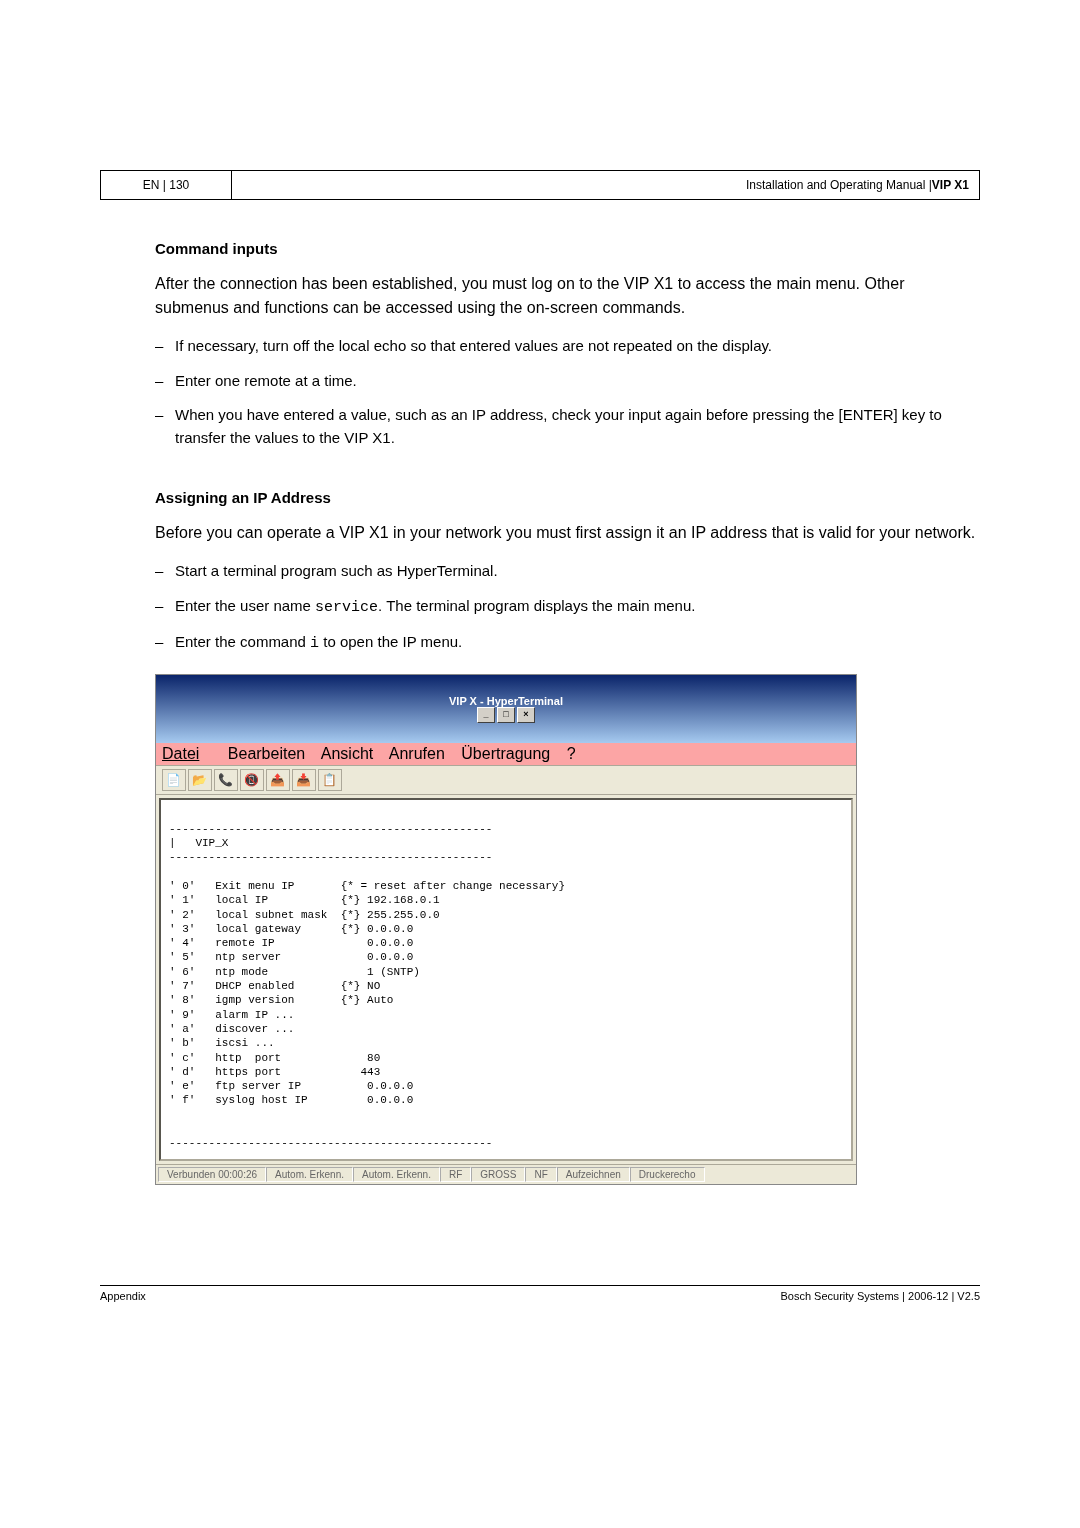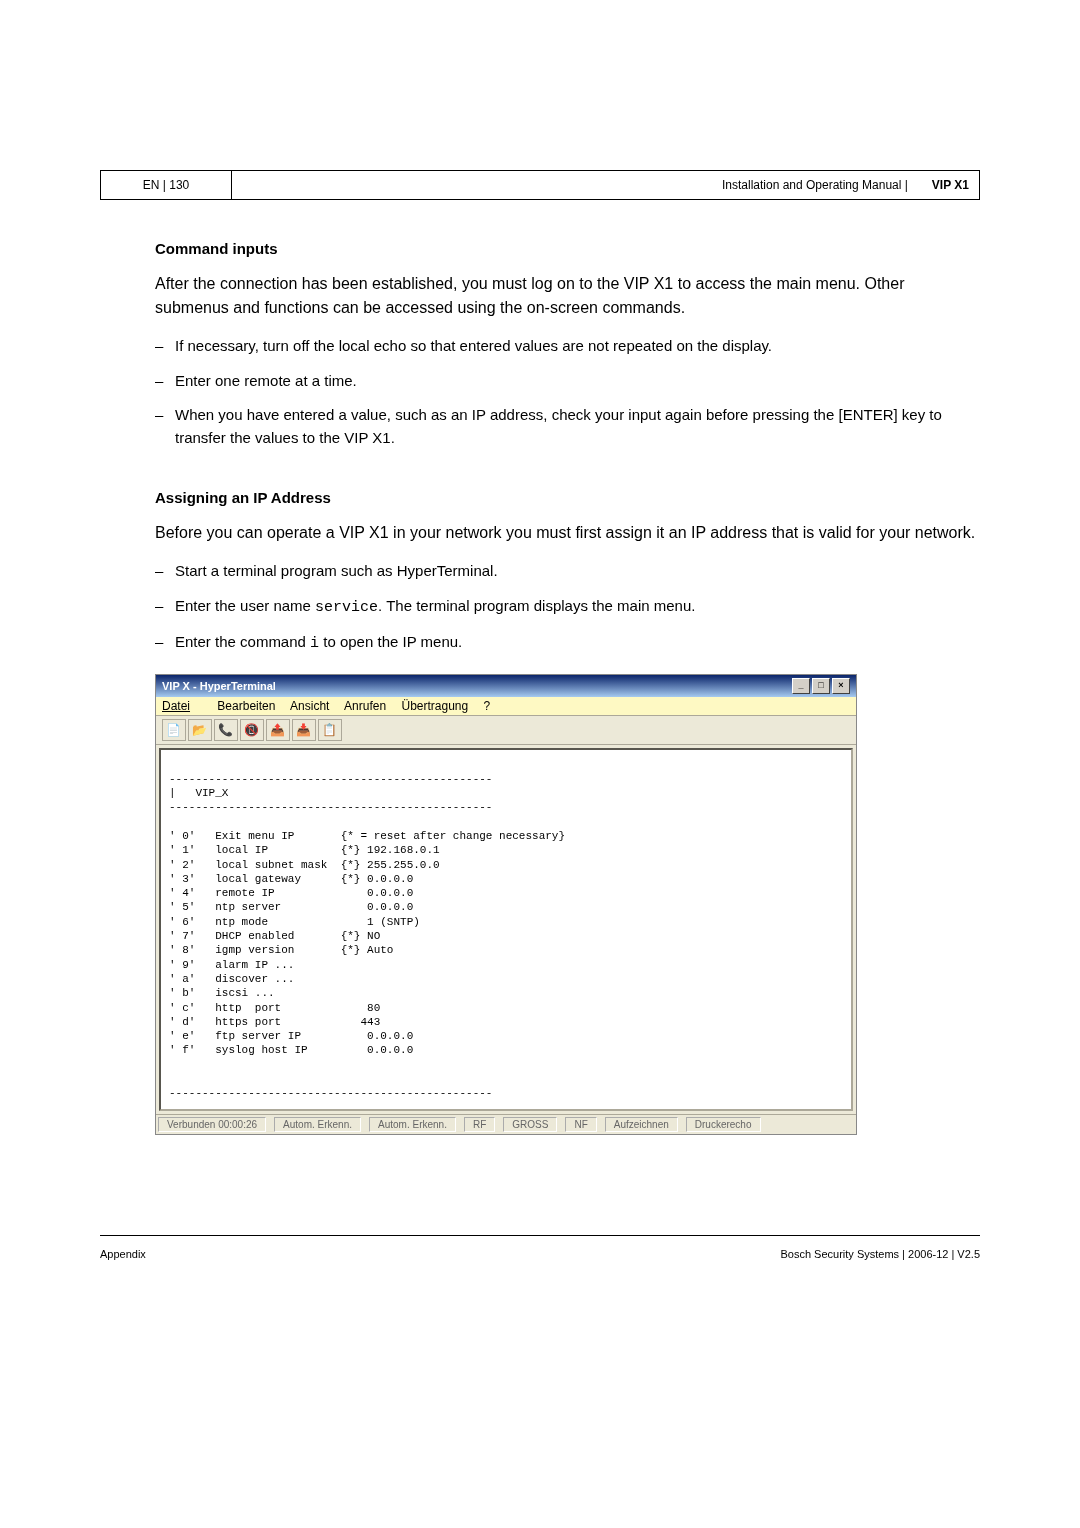--- a/index.html
+++ b/index.html
@@ -27,21 +27,20 @@
       font-size: 12px;
       font-weight: normal;
     }
     .header-right {
       flex: 1;
       display: flex;
       align-items: center;
       justify-content: flex-end;
       padding-right: 10px;
       font-size: 12px;
-      gap: 24px;
     }
     .header-right .bold { font-weight: bold; }
     .content {
       padding-left: 55px;
     }
     .section-title {
       font-weight: bold;
       font-size: 15px;
       margin-bottom: 15px;
       margin-top: 40px;
@@ -72,45 +71,46 @@
       margin-top: 18px;
       border: 1px solid #888;
       background: #ece9d8;
       width: 700px;
     }
     .titlebar {
       background: linear-gradient(#0a246a, #a6caf0);
       color: #fff;
       font-size: 11px;
       font-weight: bold;
-      padding: 3px 6px;
+      padding: 20px 6px;
       display: flex;
       justify-content: space-between;
       align-items: center;
+      flex-direction: column;
     }
     .titlebar .win-icons {
       display: flex;
       gap: 2px;
     }
     .titlebar .win-btn {
       width: 16px;
       height: 14px;
       background: #d4d0c8;
       border: 1px solid #fff;
       border-right-color: #404040;
       border-bottom-color: #404040;
       font-size: 9px;
       text-align: center;
       color: #000;
       line-height: 12px;
     }
     .menubar {
-      font-size: 12px;
+      font-size: 16px;
       padding: 2px 6px;
-      background: #fef9c3;
+      background: #fca5a5;
       border-bottom: 1px solid #aca899;
     }
     .menubar span { margin-right: 12px; }
     .menubar .u { text-decoration: underline; }
     .toolbar {
       padding: 3px 6px;
       border-bottom: 1px solid #aca899;
       display: flex;
       gap: 2px;
     }
@@ -139,29 +139,29 @@
     }
     .statusbar {
       display: flex;
       font-size: 10px;
       padding: 2px;
       border-top: 1px solid #aca899;
     }
     .status-cell {
       border: 1px inset #fff;
       padding: 1px 8px;
-      margin-right: 8px;
+      margin-right: 0;
       color: #666;
     }
     .footer {
       display: flex;
       justify-content: space-between;
       border-top: 1px solid #000;
       font-size: 11px;
-      padding-top: 12px;
+      padding-top: 4px;
       margin-top: 100px;
     }
   </style>
 </head>
 <body>
 
 <div class="page">
 
   <div class="header-bar">
     <div class="header-left">EN | 130</div>

